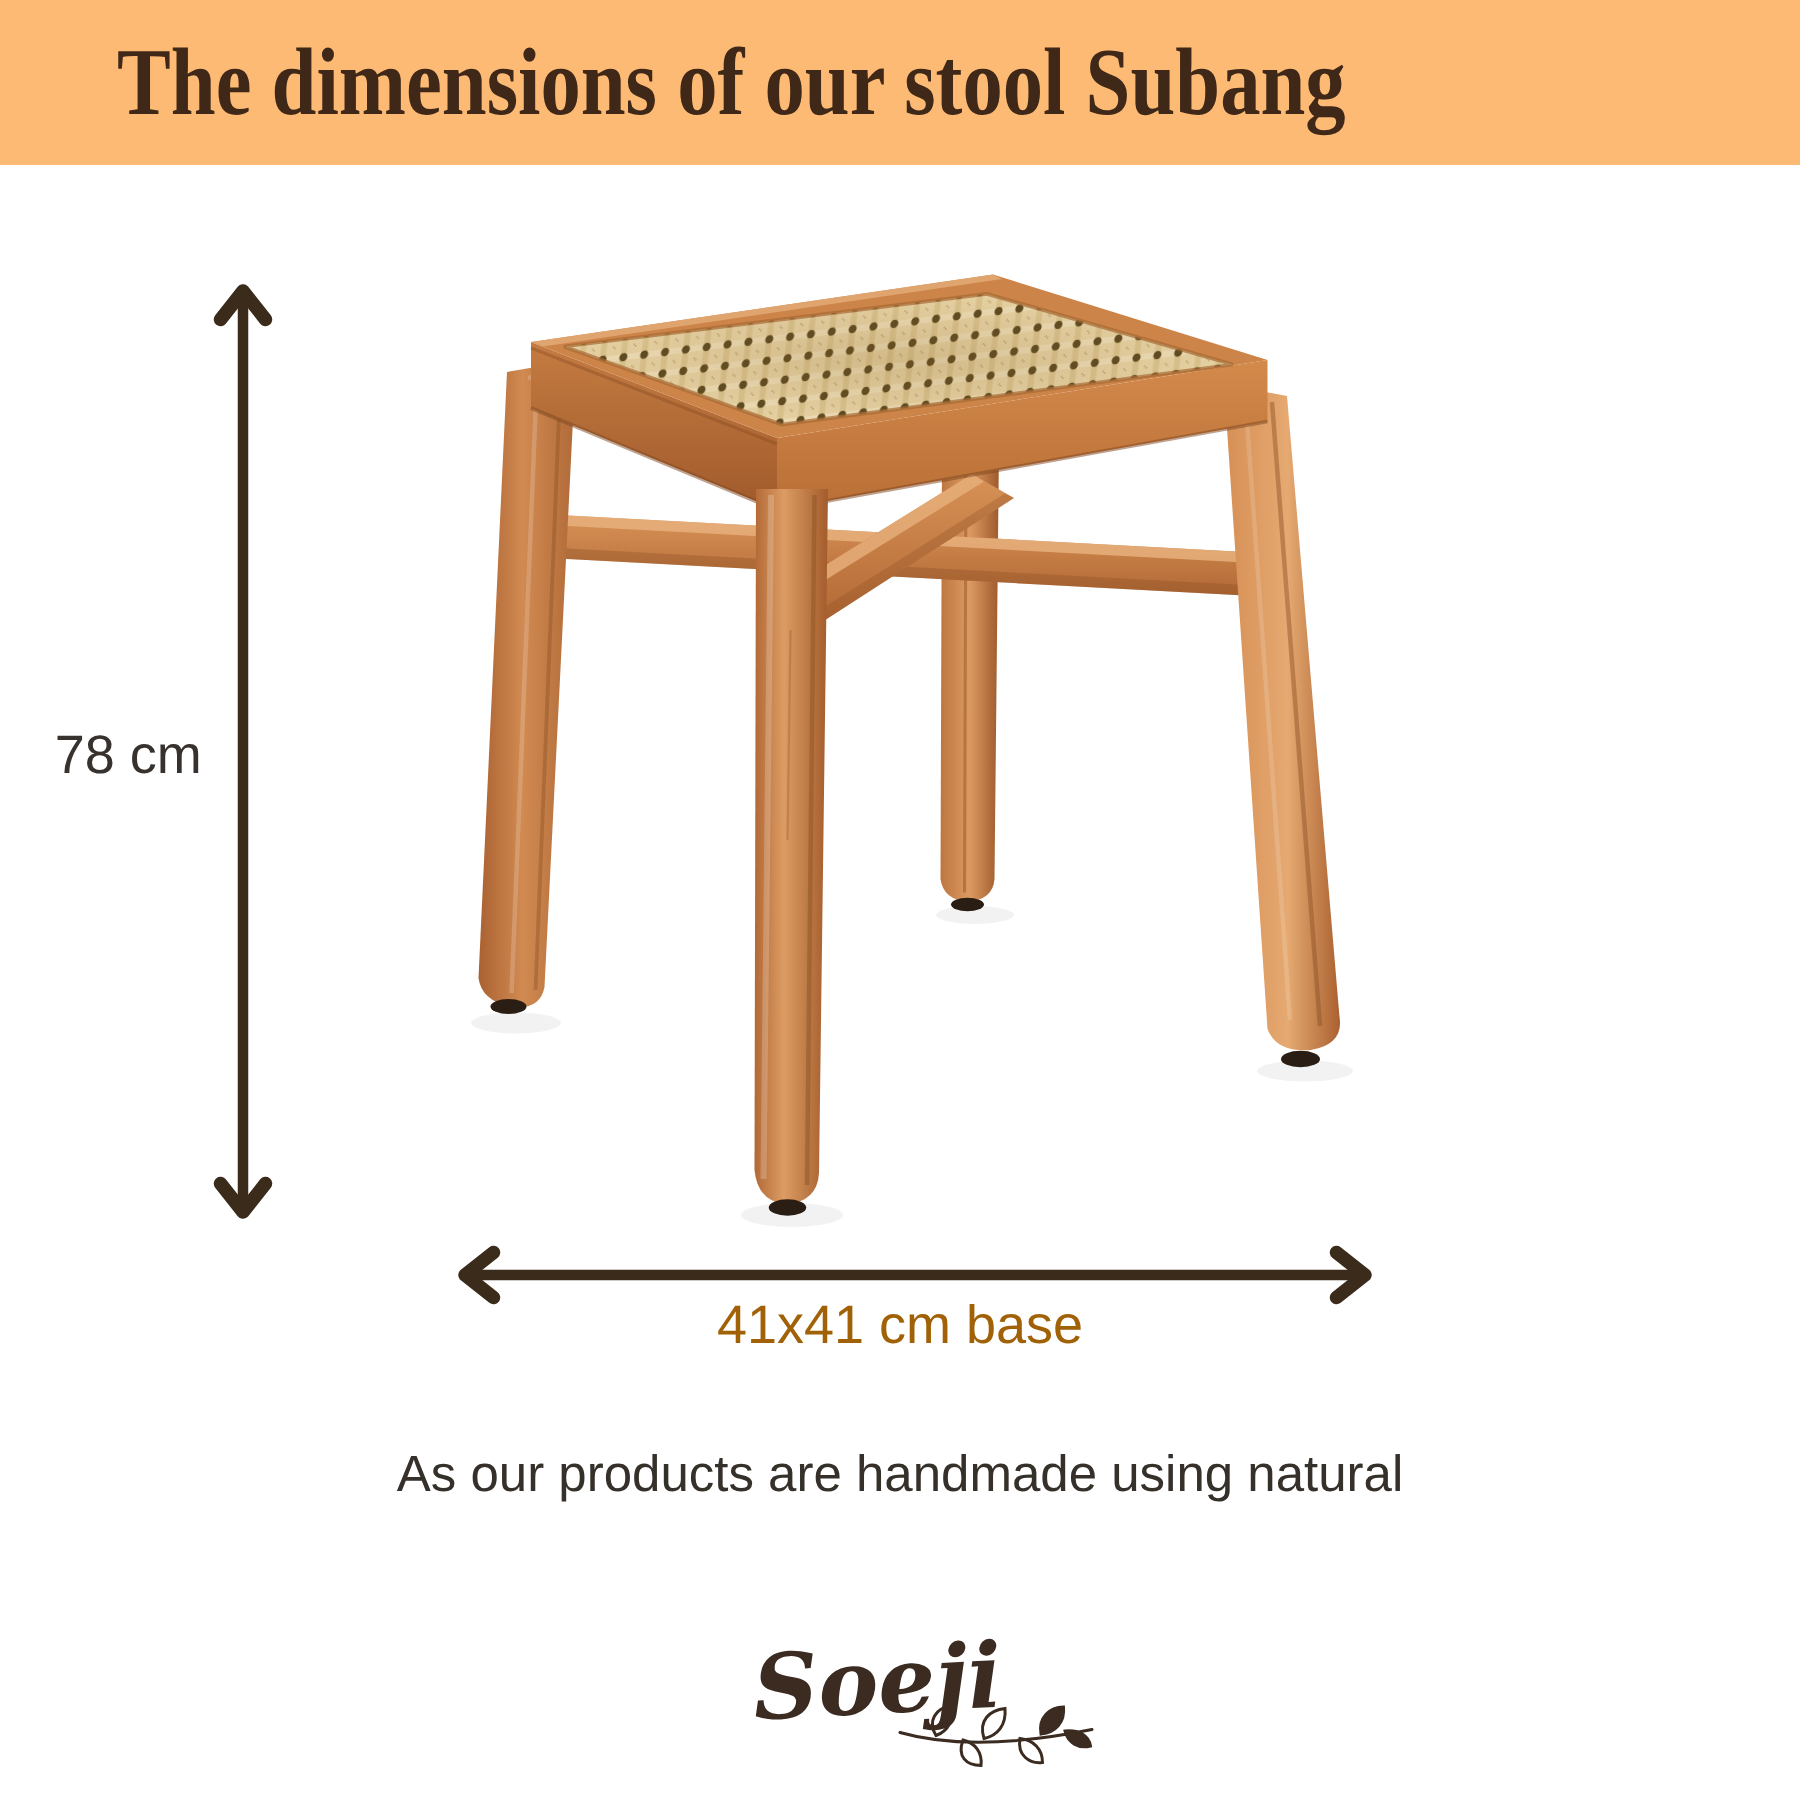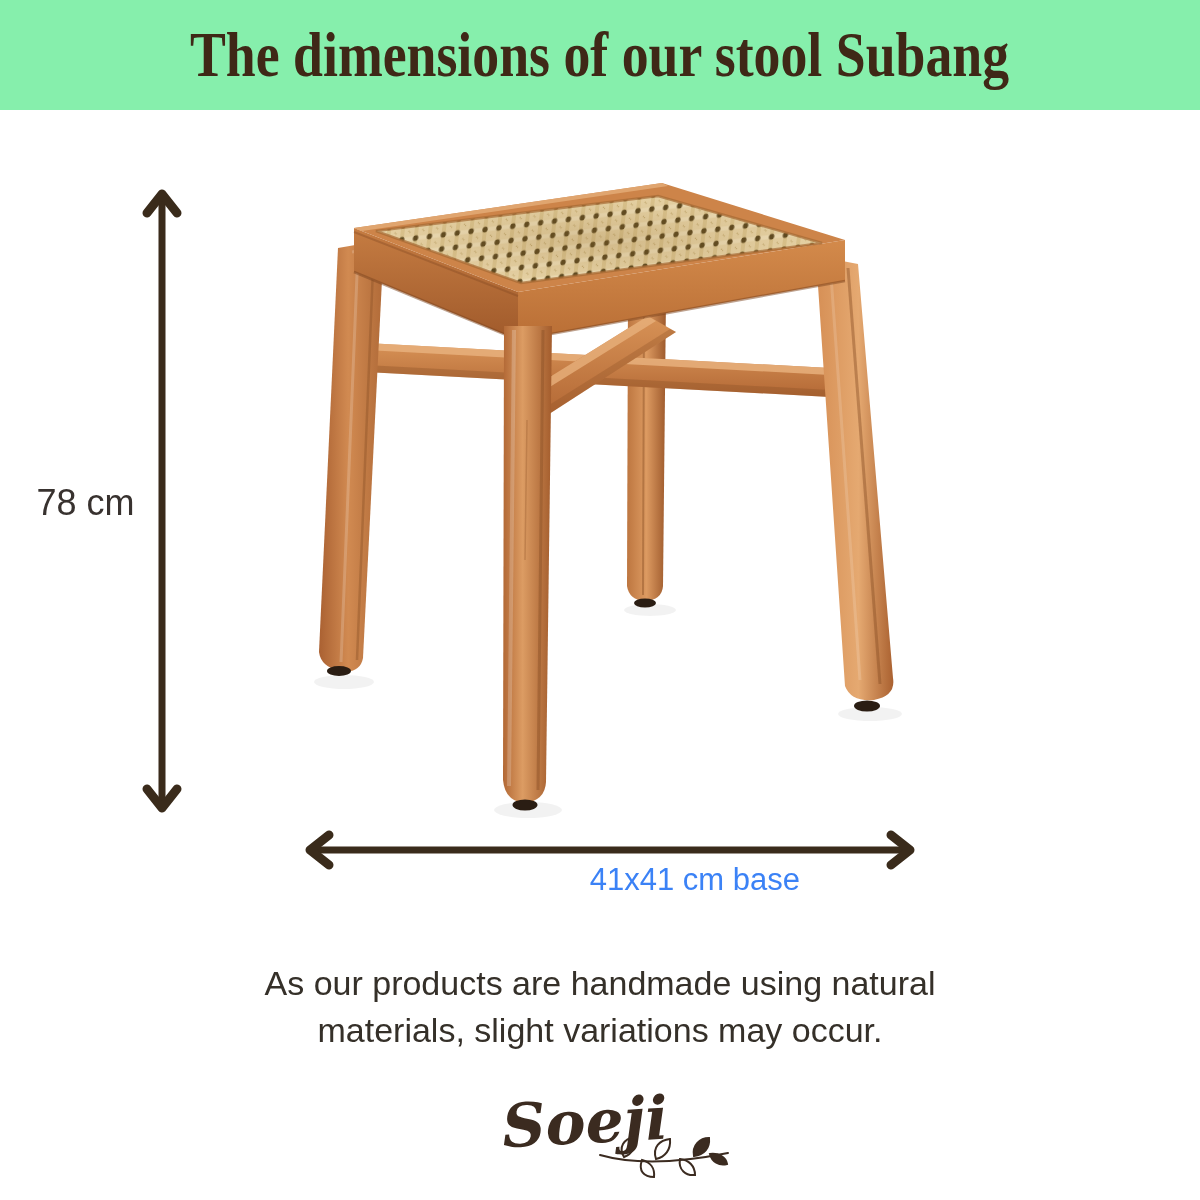--- a/index.html
+++ b/index.html
@@ -3,40 +3,40 @@
 <meta charset="utf-8">
 <style>
   html,body{margin:0;padding:0;background:#ffffff;}
   #canvas{
     position:relative;width:1200px;height:1200px;background:#ffffff;overflow:hidden;
     font-family:"Liberation Sans", sans-serif;color:#38322f;
   }
   
   .banner{
     position:absolute;left:0;top:0;width:1200px;height:110px;
-    background:#86efac;display:flex;align-items:center;justify-content:center;
+    background:#fdba74;display:flex;align-items:center;justify-content:flex-start;
   }
   .banner h1{
     margin:0;font-family:"Liberation Serif", serif;font-weight:700;
     font-size:64px;color:#3f2817;white-space:nowrap;
     transform:scaleX(0.84);transform-origin:center;letter-spacing:0px;
   }
   
   .stool-svg{position:absolute;left:290px;top:170px;width:620px;height:660px;}
   
   .v-arrow{position:absolute;left:139px;top:186px;width:46px;height:630px;}
   .h-arrow{position:absolute;left:302px;top:828px;width:616px;height:44px;}
   
   .height-label{
     position:absolute;left:8px;top:482px;width:155px;text-align:center;
     font-size:36px;line-height:42px;color:#38322f;
   }
   .base-label{
-    position:absolute;left:400px;top:862px;width:400px;text-align:right;
-    font-size:31px;color:#3b82f6;
+    position:absolute;left:400px;top:862px;width:400px;text-align:center;
+    font-size:36px;color:#a16207;
   }
   .note{
     position:absolute;left:150px;top:960px;width:900px;text-align:center;
     font-size:34px;line-height:47px;color:#353029;
   }
   
   .logo{position:absolute;left:480px;top:1085px;width:280px;height:115px;}
   .logo .logo-text{
     position:absolute;left:22px;top:2px;
     font-family:"DejaVu Serif", serif;font-style:italic;font-weight:700;
@@ -163,21 +163,20 @@
       <line x1="12" y1="22" x2="604" y2="22" stroke-width="7"></line>
       <polyline points="27,7 8,22 27,37" stroke-width="9"></polyline>
       <polyline points="589,7 608,22 589,37" stroke-width="9"></polyline>
     </g>
   </svg>
 
   <div class="base-label">41x41 cm base</div>
 
   <div class="note">
     <div>As our products are handmade using natural</div>
-    <div>materials, slight variations may occur.</div>
   </div>
 
   <div class="logo">
     <span class="logo-text">Soeji</span>
     <svg class="branch" viewBox="0 0 134 50" aria-hidden="true">
       <g stroke="#3b2b20" fill="none" stroke-width="2" stroke-linecap="round">
         <path d="M2,24 C30,32 70,34 130,22"></path>
         <path d="M26,26 C20,16 26,8 36,6 C38,16 34,23 26,26 Z"></path>
         <path d="M44,29 C40,40 46,46 56,46 C57,37 52,31 44,29 Z"></path>
         <path d="M58,28 C54,16 62,9 72,8 C73,19 67,26 58,28 Z"></path>

